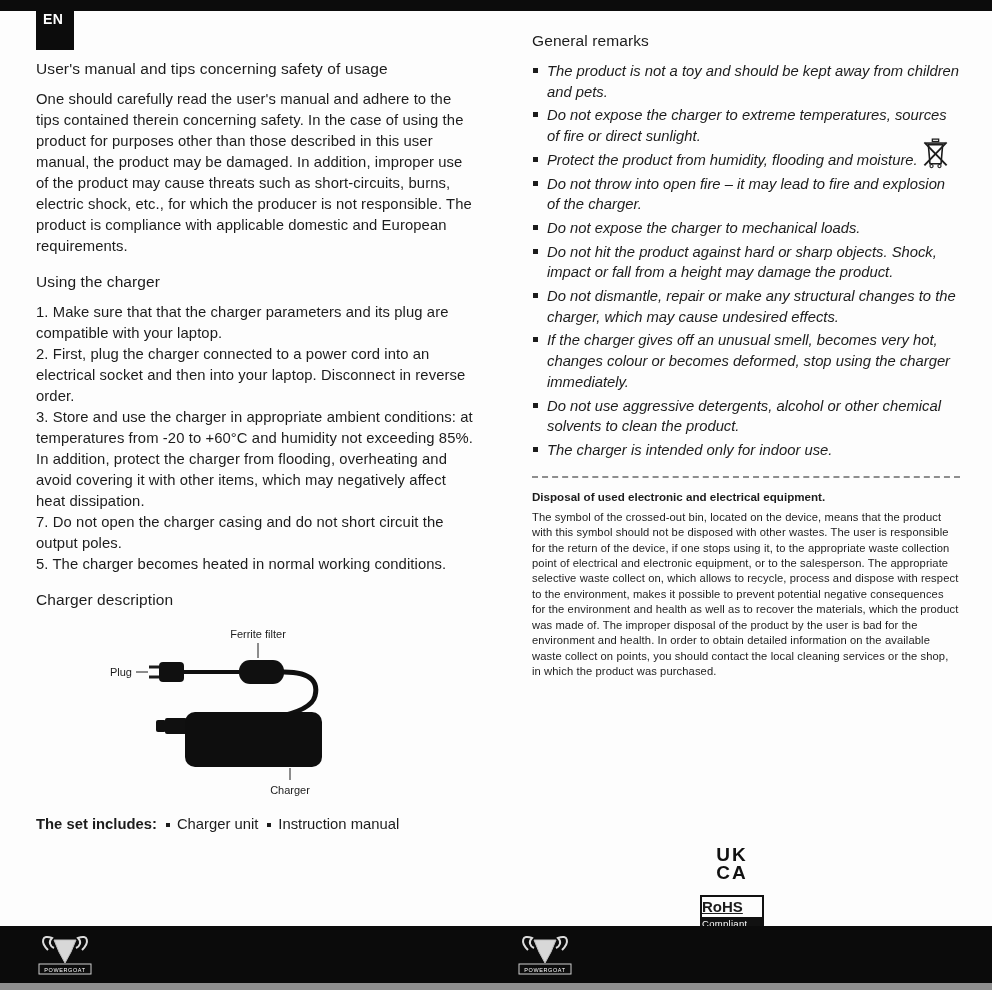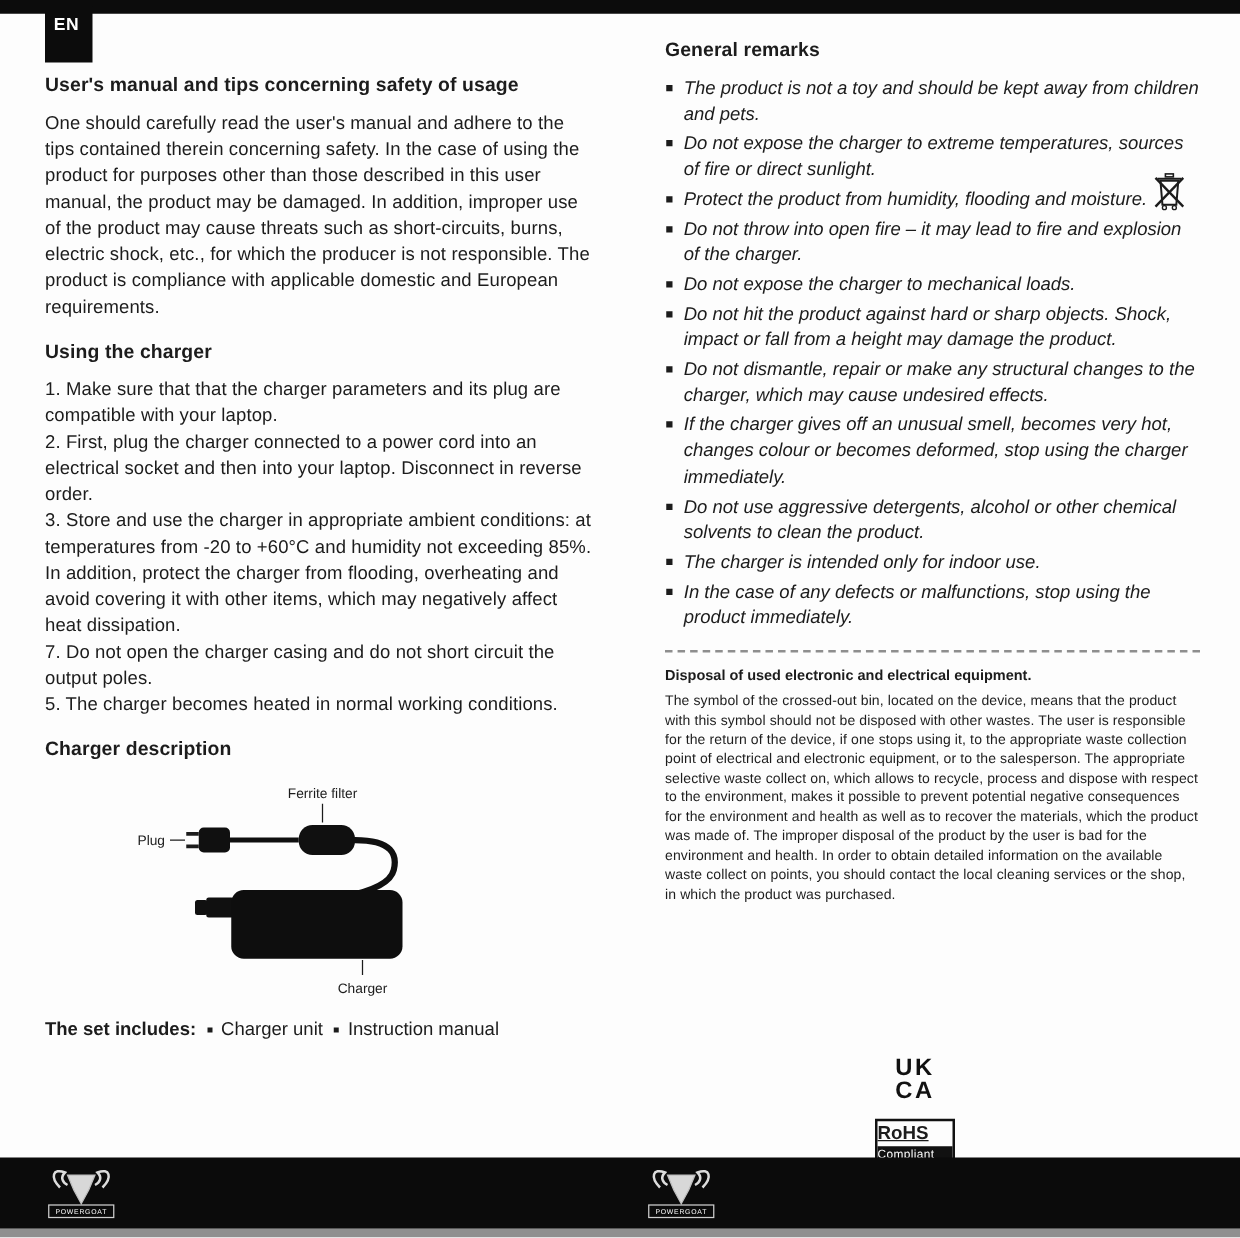--- a/index.html
+++ b/index.html
@@ -16,21 +16,21 @@
 
   .en-badge {
     position:absolute; top:5px; left:36px; width:38px; height:45px;
     background:#0c0c0c; color:#fff; font-weight:bold; font-size:14px;
     padding:6px 0 0 7px; box-sizing:border-box; letter-spacing:0.5px;
   }
 
   .col-left  { position:absolute; left:36px;  top:60px; width:438px; }
   .col-right { position:absolute; left:532px; top:32px; width:428px; }
 
-  h2 { font-size:15.5px; font-weight:bold; margin:0 0 11px 0; letter-spacing:0.1px; }
+  h2 { font-size:15.5px; font-weight:normal; margin:0 0 11px 0; letter-spacing:0.1px; }
   .body-txt { font-size:14.8px; line-height:1.42; letter-spacing:0.1px; }
   .intro { margin:0 0 12px 0; }
   .section-h { margin-top:16px; }
   .step { margin:0; }
 
   .remarks { list-style:none; margin:0; padding:0; }
   .remarks li { position:relative; padding-left:15px; margin:0 0 3px 0; font-size:14.8px; line-height:1.4;font-style:italic; }
   .sq { position:absolute; left:1px; top:7px; width:5px; height:5px; background:#1c1c1c; }
 
   .dashes { border:none; border-top:2px dashed #8e8e8e; margin:15px 0 12px 0; }
@@ -123,21 +123,20 @@
       <li><span class="sq"></span><span>The product is not a toy and should be kept away from children and pets.</span></li>
       <li><span class="sq"></span><span>Do not expose the charger to extreme temperatures, sources of fire or direct sunlight.</span></li>
       <li><span class="sq"></span><span>Protect the product from humidity, flooding and moisture.</span></li>
       <li><span class="sq"></span><span>Do not throw into open fire – it may lead to fire and explosion of the charger.</span></li>
       <li><span class="sq"></span><span>Do not expose the charger to mechanical loads.</span></li>
       <li><span class="sq"></span><span>Do not hit the product against hard or sharp objects. Shock, impact or fall from a height may damage the product.</span></li>
       <li><span class="sq"></span><span>Do not dismantle, repair or make any structural changes to the charger, which may cause undesired effects.</span></li>
       <li><span class="sq"></span><span>If the charger gives off an unusual smell, becomes very hot, changes colour or becomes deformed, stop using the charger immediately.</span></li>
       <li><span class="sq"></span><span>Do not use aggressive detergents, alcohol or other chemical solvents to clean the product.</span></li>
       <li><span class="sq"></span><span>The charger is intended only for indoor use.</span></li>
-      <li><span class="sq"></span><span>In the case of any defects or malfunctions, stop using the product immediately.</span></li>
     </ul>
 
     <hr class="dashes">
 
     <p class="disposal-h">Disposal of used electronic and electrical equipment.</p>
     <p class="disposal-b">The symbol of the crossed-out bin, located on the device, means that the product with this symbol should not be disposed with other wastes. The user is responsible for the return of the device, if one stops using it, to the appropriate waste collection point of electrical and electronic equipment, or to the salesperson. The appropriate selective waste collect on, which allows to recycle, process and dispose with respect to the environment, makes it possible to prevent potential negative consequences for the environment and health as well as to recover the materials, which the product was made of. The improper disposal of the product by the user is bad for the environment and health. In order to obtain detailed information on the available waste collect on points, you should contact the local cleaning services or the shop, in which the product was purchased.</p>
   </div>
 
   <svg class="weee-small" width="27" height="34" viewBox="0 0 34 42">
     <rect x="13" y="1" width="8" height="3" fill="none" stroke="#1c1c1c" stroke-width="1.6"></rect>

